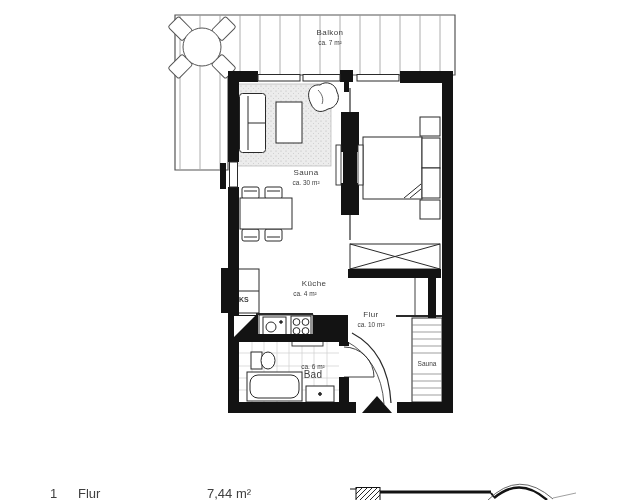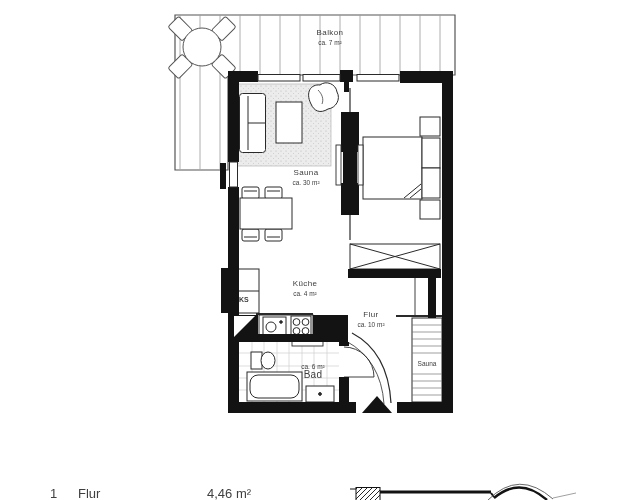--- a/index.html
+++ b/index.html
@@ -233,30 +233,30 @@
     <path d="M553,498 L576,493" stroke="#888" stroke-width="0.8" fill="none"></path>
   </g>
 </svg>
 
 <div class="lbl lbl-lg" style="left:330px;top:29px">Balkon</div>
 <div class="lbl lbl-sm" style="left:330px;top:40px">ca. 7 m²</div>
 
 <div class="lbl lbl-lg" style="left:306px;top:169px">Sauna</div>
 <div class="lbl lbl-sm" style="left:306px;top:180px">ca. 30 m²</div>
 
-<div class="lbl lbl-lg" style="left:305px;top:280px">Küche</div>
+<div class="lbl lbl-lg" style="left:314px;top:280px">Küche</div>
 <div class="lbl lbl-sm" style="left:305px;top:291px">ca. 4 m²</div>
 
 <div class="lbl lbl-lg" style="left:371px;top:311px">Flur</div>
 <div class="lbl lbl-sm" style="left:371px;top:322px">ca. 10 m²</div>
 
 <div class="lbl lbl-md" style="left:313px;top:354px">Bad</div>
 <div class="lbl lbl-sm" style="left:313px;top:364px">ca. 6 m²</div>
 
 <div class="lbl lbl-sm" style="left:427px;top:361px">Sauna</div>
 
 <div class="lbl lbl-ks" style="left:239px;top:296px">KS</div>
 
 <div class="legend-item" style="left:50px;top:486px">1</div>
 <div class="legend-item" style="left:78px;top:486px">Flur</div>
-<div class="legend-item" style="left:207px;top:486px">4,46 m²</div>
+<div class="legend-item" style="left:207px;top:486px">7,44 m²</div>
 
 </div>
 
 </body></html>

